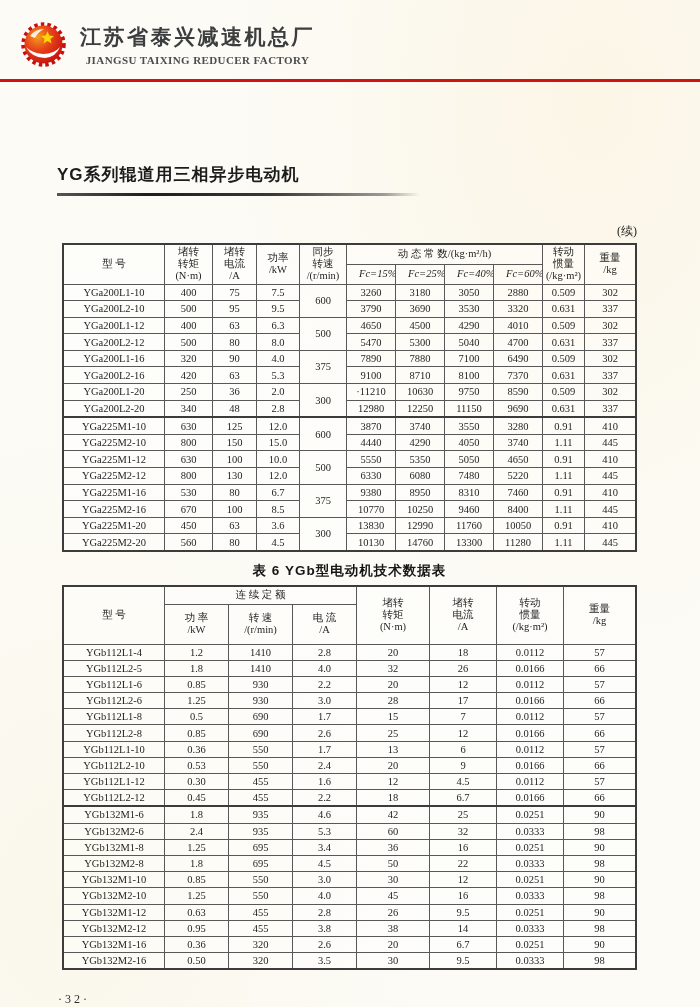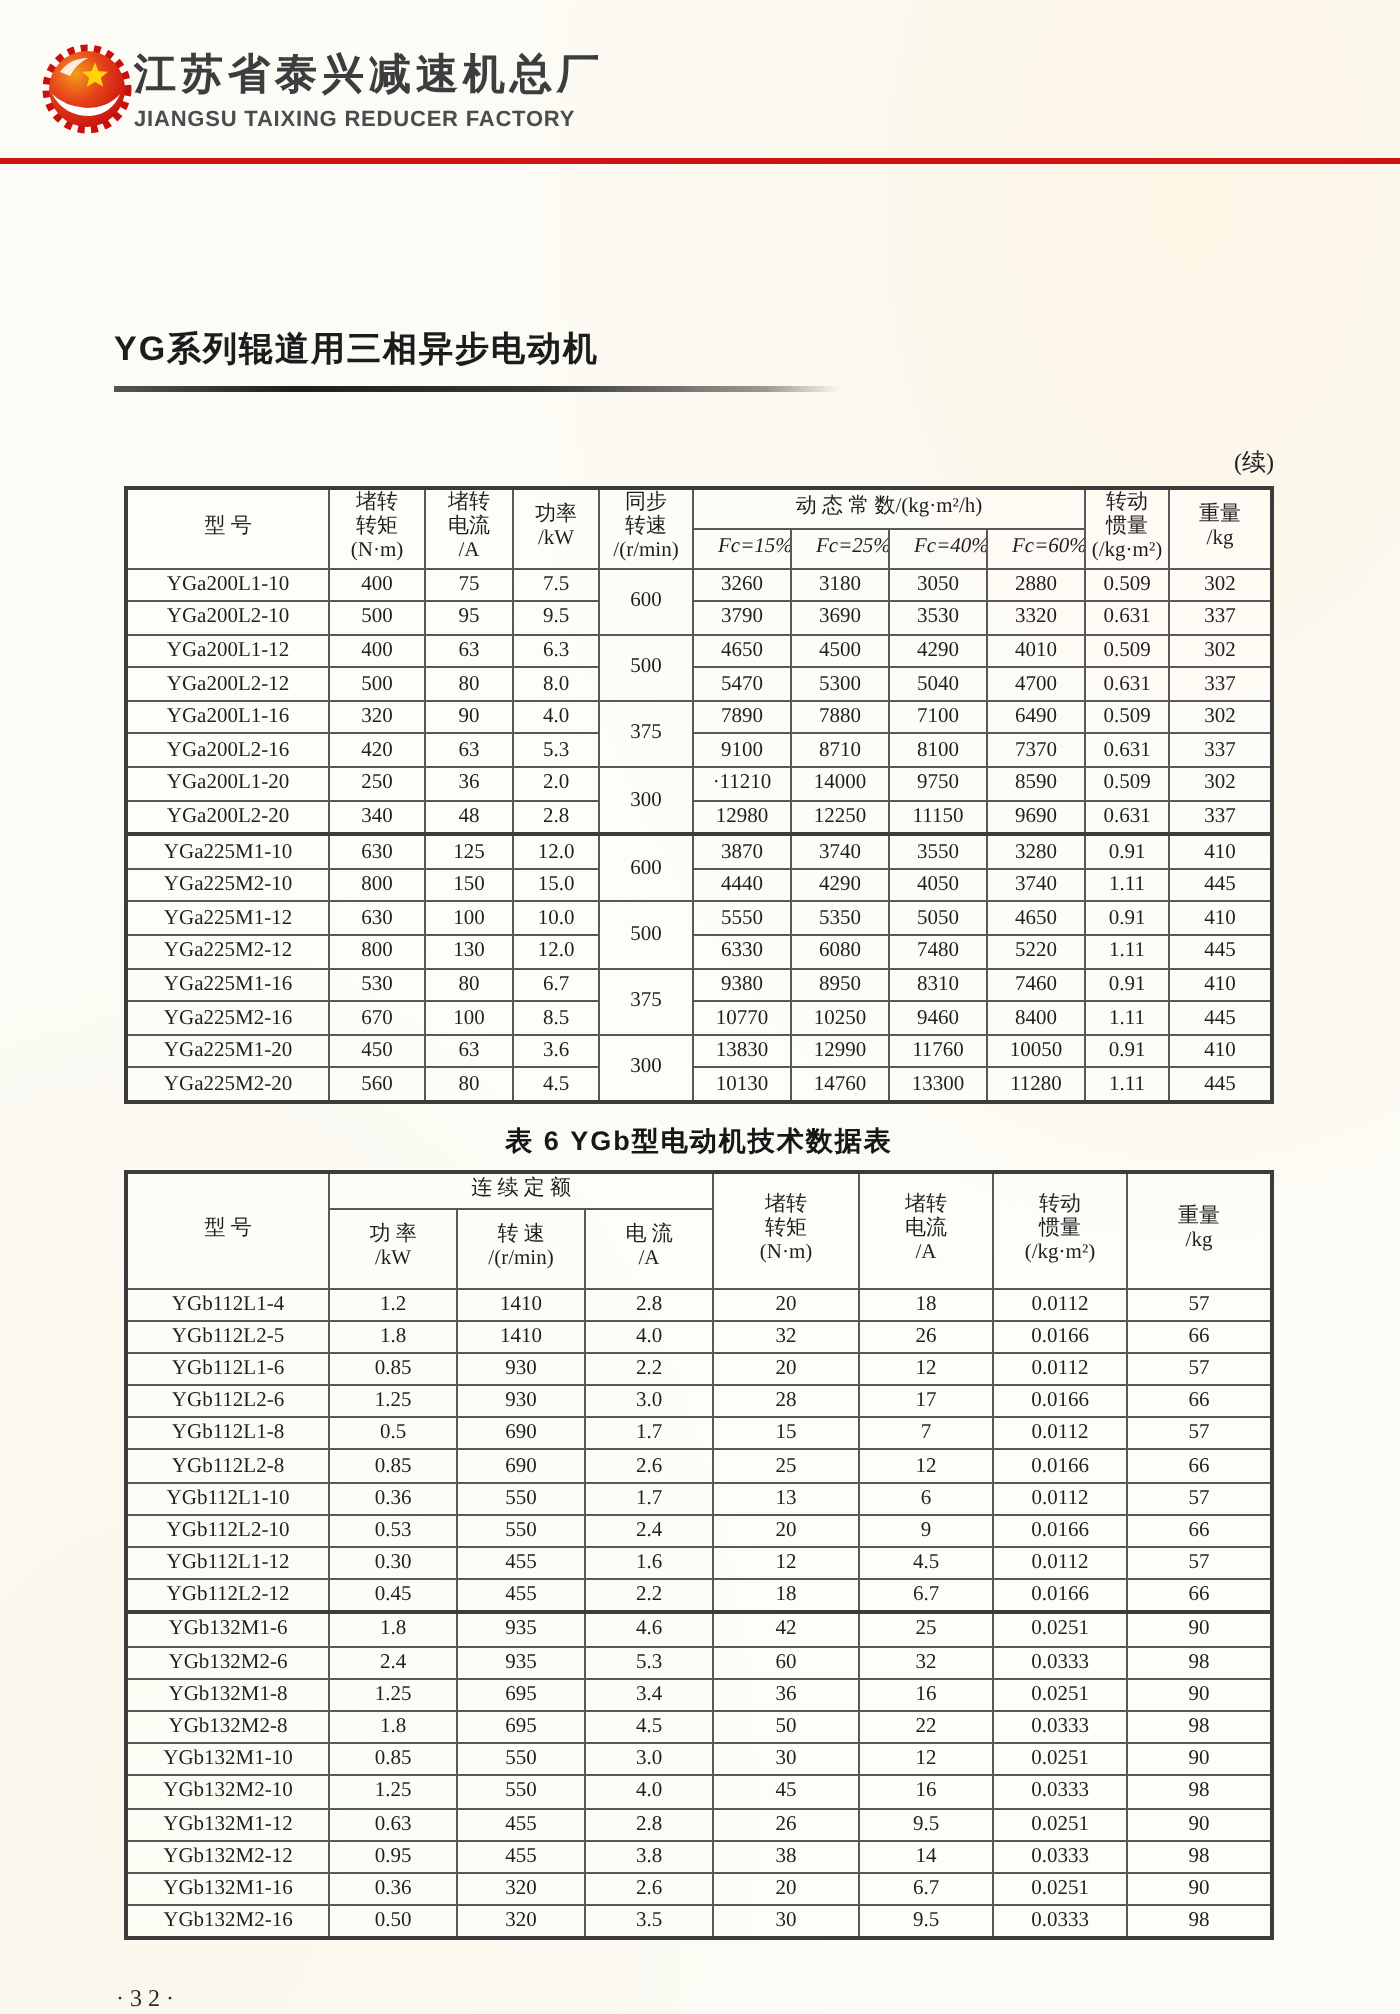--- a/index.html
+++ b/index.html
@@ -12,28 +12,28 @@
   .page{
     position:relative;width:700px;height:1007px;overflow:hidden;
     background:
       radial-gradient(ellipse at 85% 10%, rgba(250,240,214,.5), rgba(250,240,214,0) 45%),
       radial-gradient(ellipse at 10% 90%, rgba(248,242,222,.45), rgba(248,242,222,0) 40%),
       #fcfbf6;
   }
   
   .brand{display:flex;align-items:center;padding:15px 0 0 20px;height:58px;}
   .logo{width:47px;height:47px;flex:0 0 auto;}
-  .brand-text{}
+  .brand-text{margin-left:13px;}
   .company-cn{
     font-family:"Liberation Sans","DejaVu Sans",sans-serif;
     font-weight:bold;font-size:21px;letter-spacing:2.5px;color:#3c3d3e;
   }
   .company-en{
-    font-family:Liberation Sans, sans-serif;
-    font-weight:bold;font-size:11px;letter-spacing:.4px;color:#4b4c4e;margin-top:3px;
+    font-family:Liberation Serif, serif;
+    font-weight:bold;font-size:11px;letter-spacing:.4px;color:#4b4c4e;margin-top:3px;text-align:center;
   }
   .red-rule{height:3px;background:#d01212;margin-top:6px;}
   
   .section-title{
     margin:81px 0 0 57px;
     font-family:"Liberation Sans","DejaVu Sans",sans-serif;
     font-weight:bold;font-size:17px;letter-spacing:1px;color:#1c1c1c;
   }
   .title-underline{
     margin:7px 0 0 57px;width:363px;height:3px;
@@ -201,21 +201,21 @@
           <td>0.631</td>
           <td>337</td>
         </tr>
         <tr>
           <td>YGa200L1-20</td>
           <td>250</td>
           <td>36</td>
           <td>2.0</td>
           <td rowspan="2">300</td>
           <td>·11210</td>
-          <td>14000</td>
+          <td>10630</td>
           <td>9750</td>
           <td>8590</td>
           <td>0.509</td>
           <td>302</td>
         </tr>
         <tr>
           <td>YGa200L2-20</td>
           <td>340</td>
           <td>48</td>
           <td>2.8</td>

